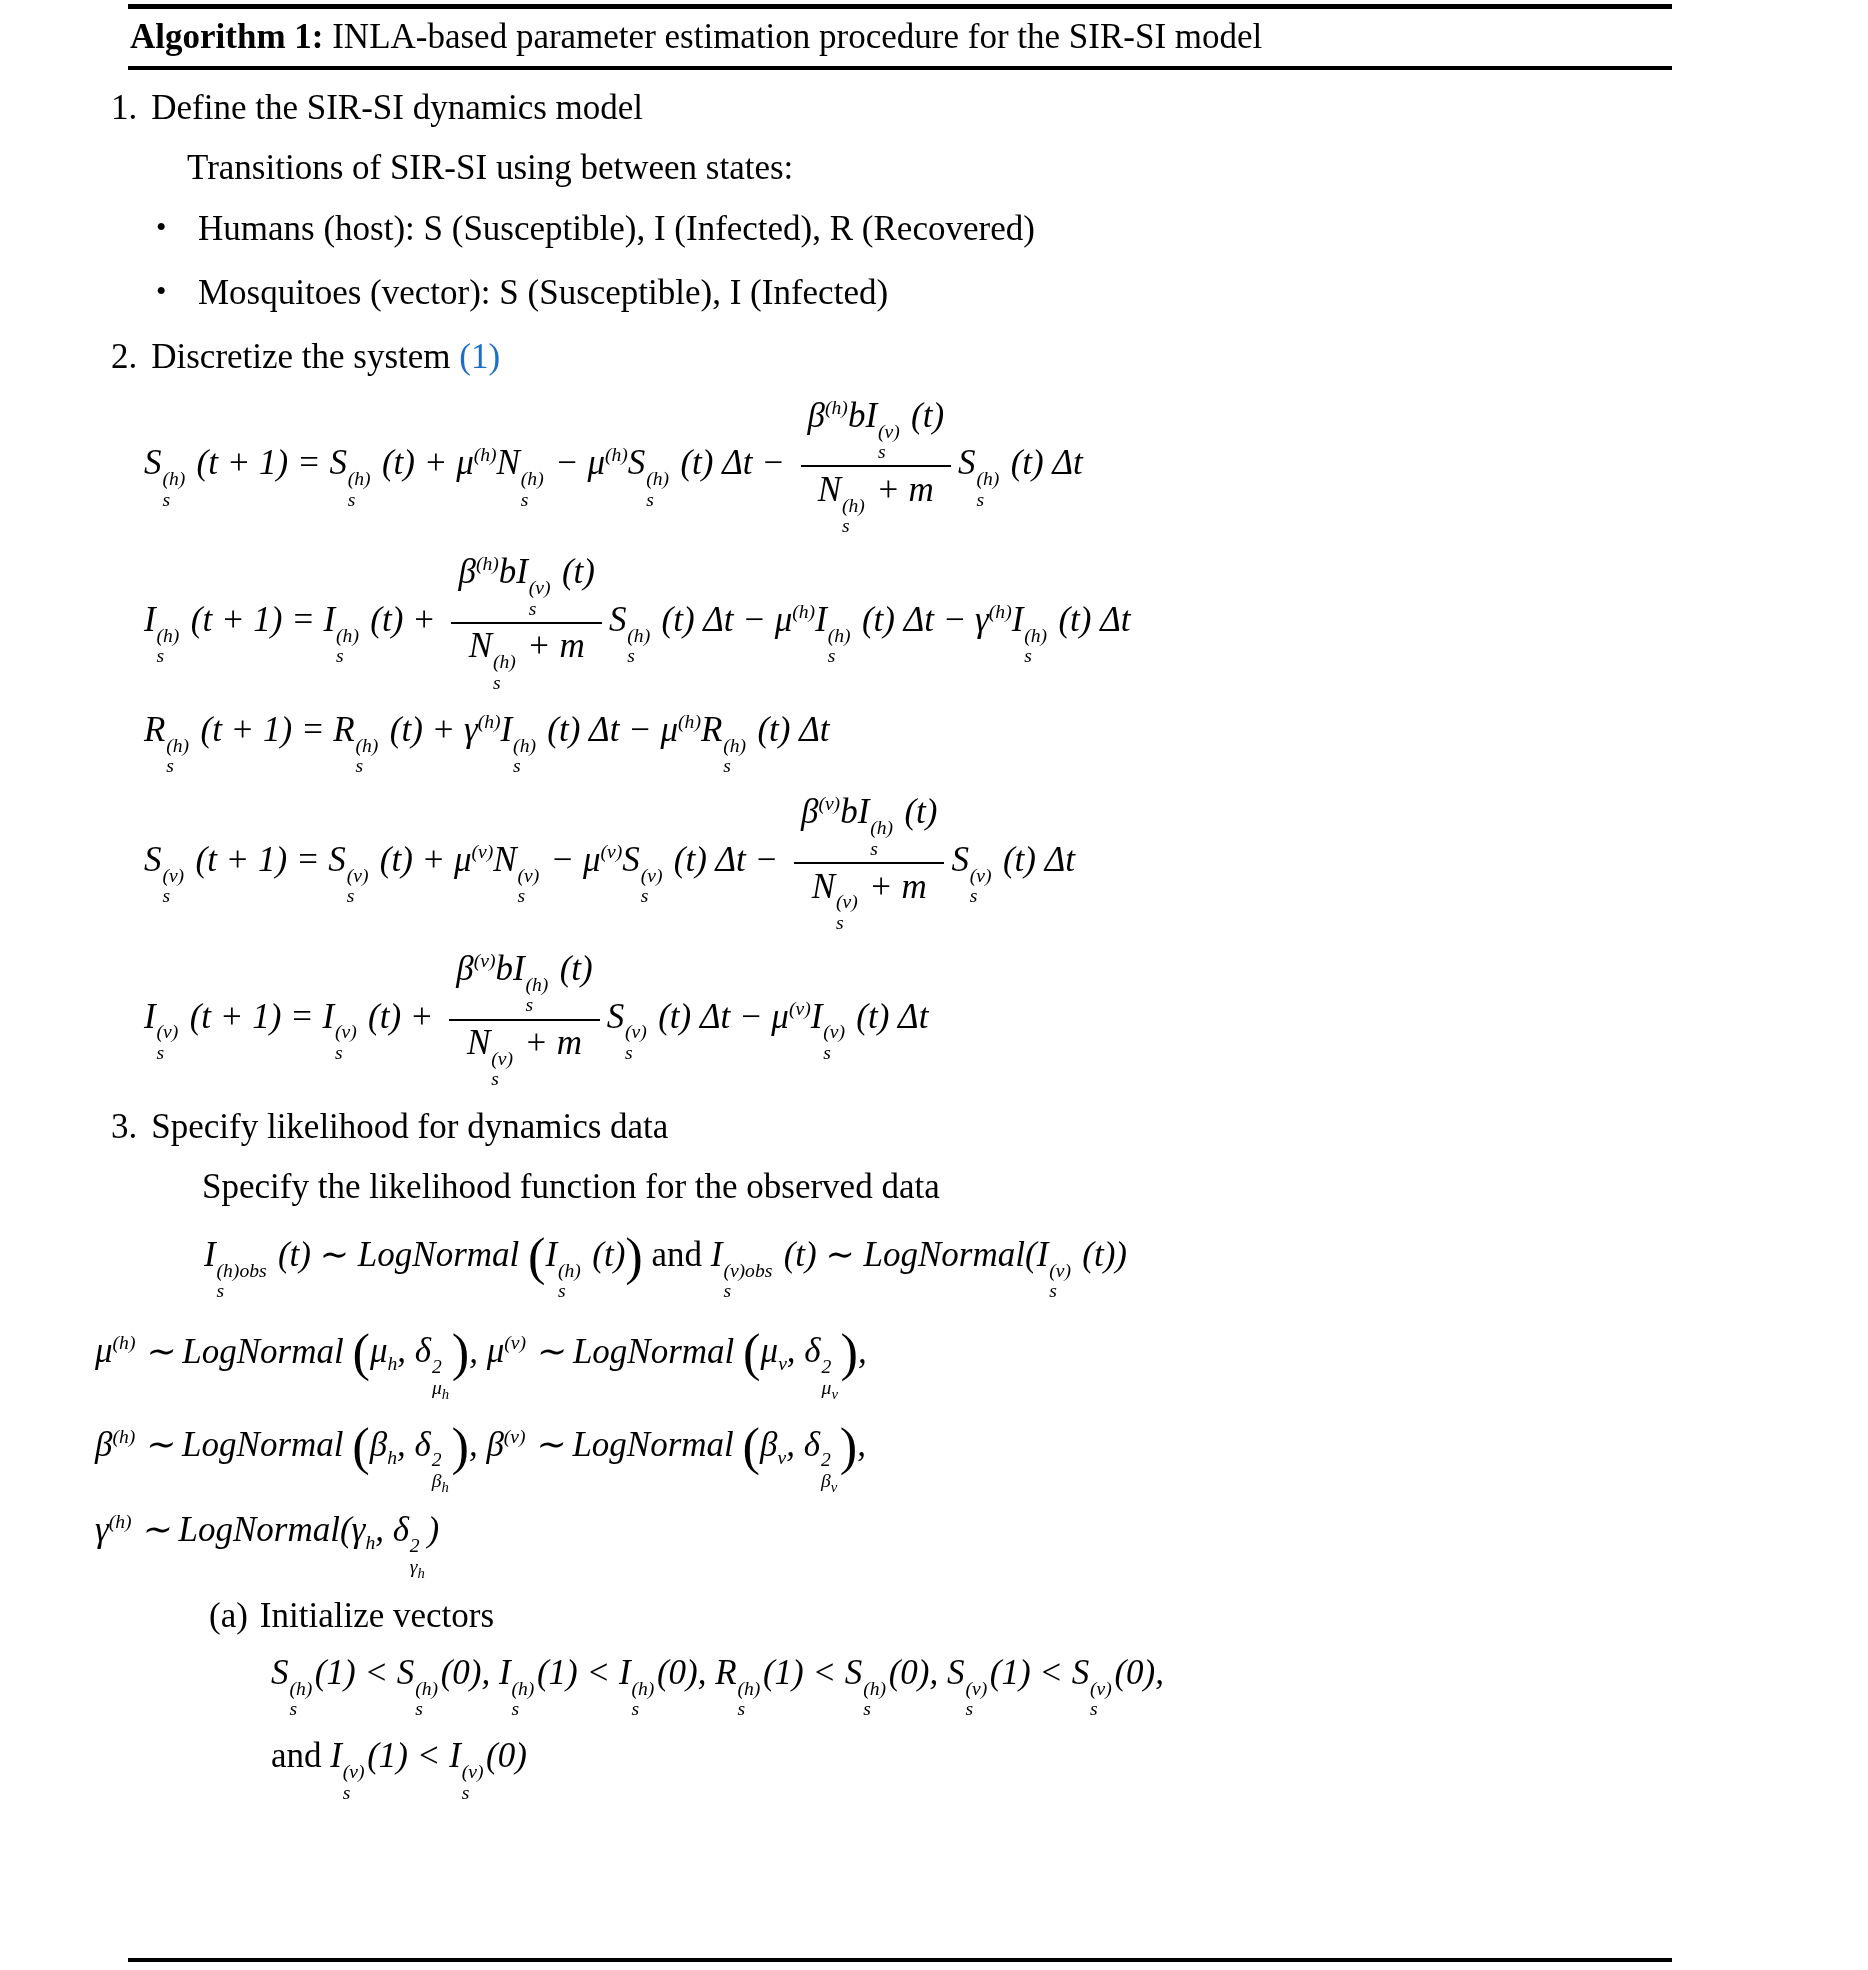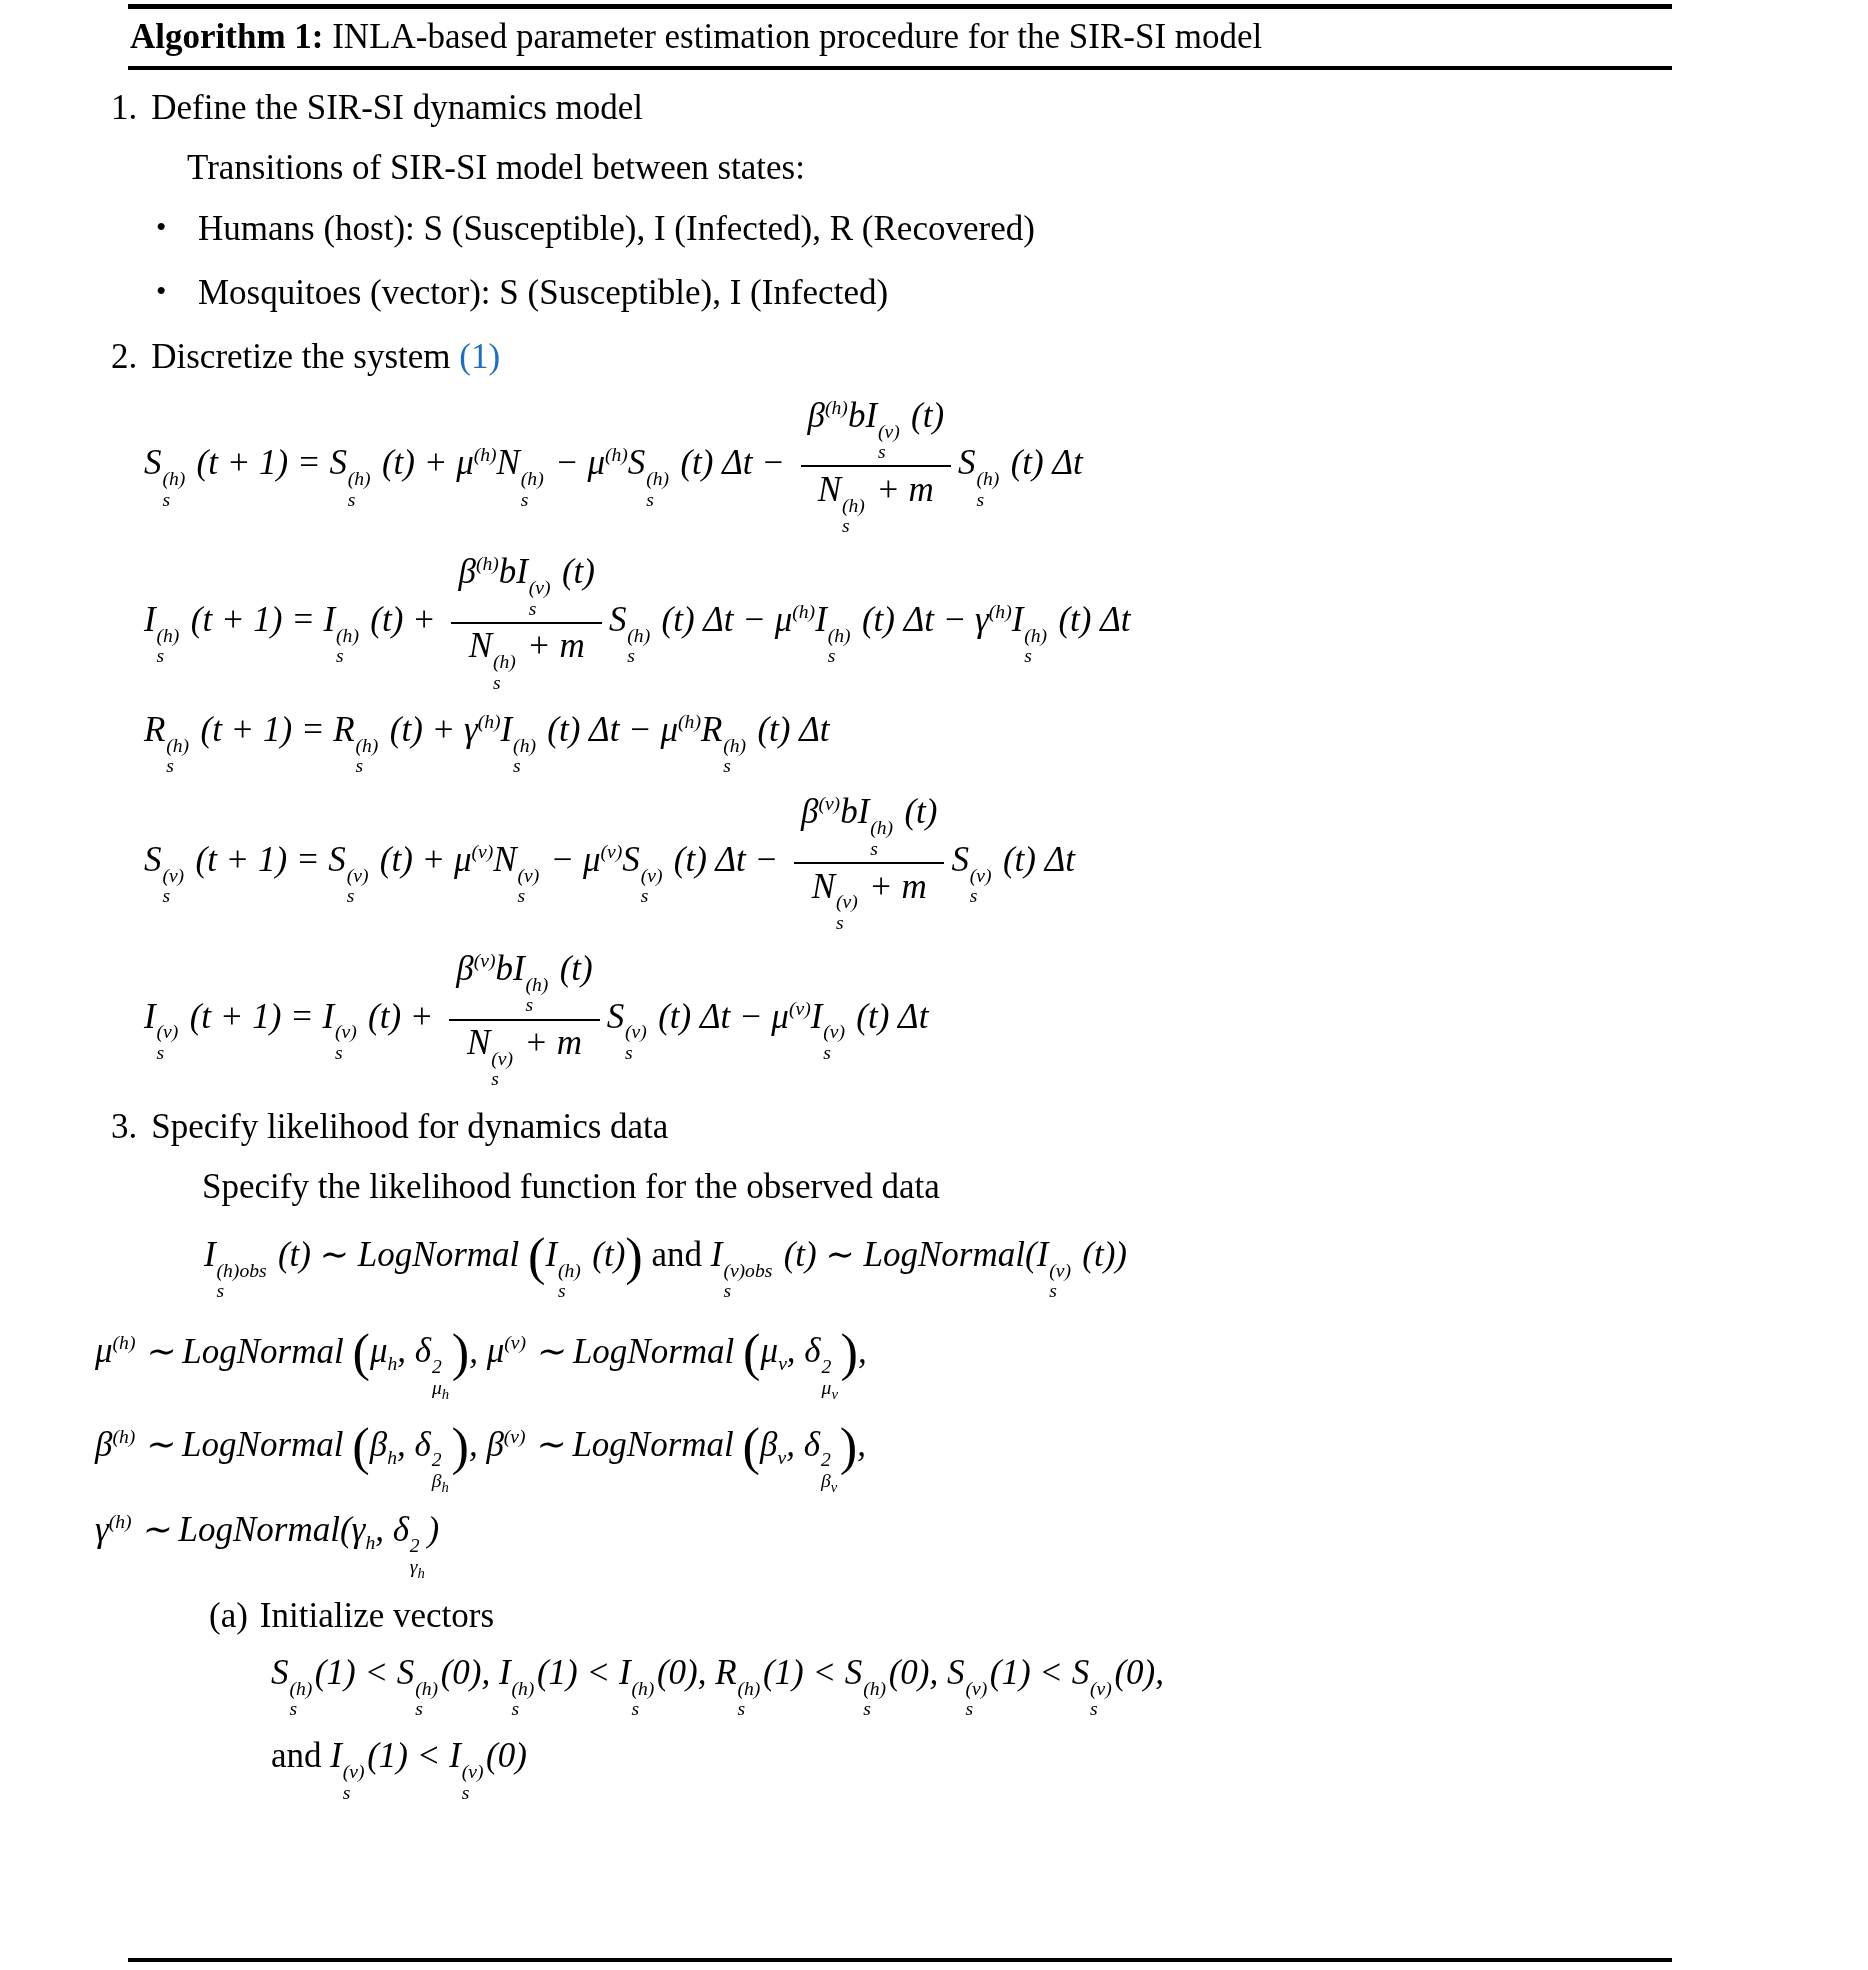--- a/index.html
+++ b/index.html
@@ -53,21 +53,21 @@
 <body>
 
 <div class="page">
   <div class="rule top"></div>
   <div class="title">
     <span class="bold">Algorithm 1:</span><span> INLA-based parameter estimation procedure for the SIR-SI model</span>
   </div>
   <div class="rule mid"></div>
   <div id="content">
       <div class="blk item"><span class="num">1.</span><span class="btxt"><span class="mr">Define the SIR-SI dynamics model</span></span></div>
-      <div class="blk sub1"><span class="btxt"><span class="mr">Transitions of SIR-SI model between states:</span></span></div>
+      <div class="blk sub1"><span class="btxt"><span class="mr">Transitions of SIR-SI using between states:</span></span></div>
       <div class="blk bullet"><span class="btxt"><span class="mr">Humans (host): S (Susceptible), I (Infected), R (Recovered)</span></span></div>
       <div class="blk bullet"><span class="btxt"><span class="mr">Mosquitoes (vector): S (Susceptible), I (Infected)</span></span></div>
       <div class="blk item"><span class="num">2.</span><span class="btxt"><span class="mr">Discretize the system </span><span class="mlink">(1)</span></span></div>
       <div class="blk equation"><span class="btxt"><span class="mi"><span>S</span><span class="stack">
               <span class="up">(h)</span>
               <span class="dn">s</span>
             </span></span><span class="mi"> (t + 1) = </span><span class="mi"><span>S</span><span class="stack">
               <span class="up">(h)</span>
               <span class="dn">s</span>
             </span></span><span class="mi"> (t) + </span><span class="mi"><span>μ</span><sup class="ms">(h)</sup></span><span class="mi"><span>N</span><span class="stack">

